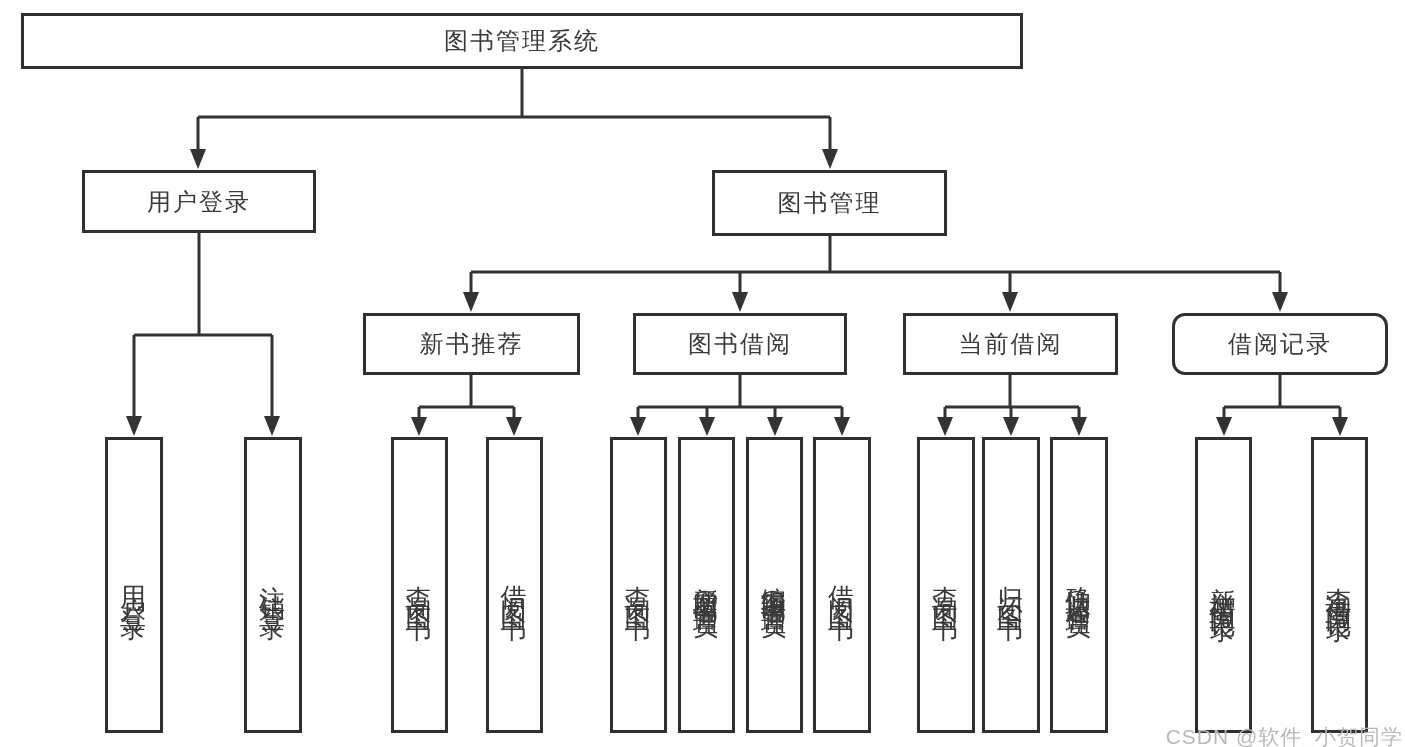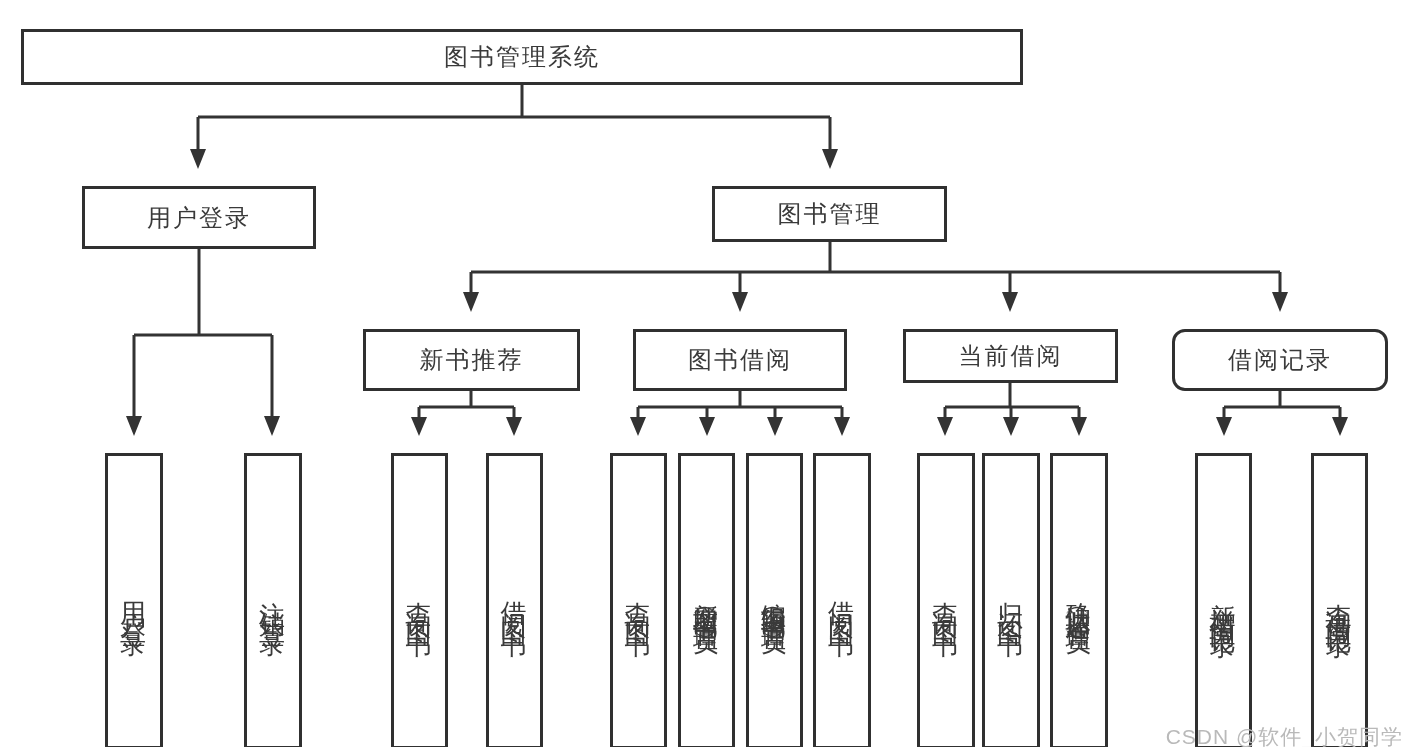--- a/index.html
+++ b/index.html
@@ -28,21 +28,20 @@
     color: var(--line);
   }
   .box {
     position: absolute;
     border: 3px solid var(--box-border);
     background: var(--background);
     color: var(--text);
     display: flex;
     align-items: center;
     justify-content: center;
-    margin-top: 16px;
   }
   .h-label { font-size: 24px; letter-spacing: 2px; white-space: nowrap; }
   .leaf span {
     writing-mode: vertical-rl;
     text-orientation: mixed;
     font-size: 26px;
     white-space: nowrap;
   }
   .ls4 span { letter-spacing: 10px; }
   .ls6 span { letter-spacing: 6px; }
@@ -85,31 +84,31 @@
       M1332 417 H1348 L1340 436 Z"></path>
   </svg>
 
   <div class="box" style="left:21px; top:13px; width:1002px; height:56px;">
     <span class="h-label">图书管理系统</span>
   </div>
 
   <div class="box" style="left:82px; top:170px; width:234px; height:63px;">
     <span class="h-label">用户登录</span>
   </div>
-  <div class="box" style="left:712px; top:170px; width:235px; height:56px;">
+  <div class="box" style="left:712px; top:170px; width:235px; height:66px;">
     <span class="h-label">图书管理</span>
   </div>
 
   <div class="box" style="left:633px; top:313px; width:214px; height:62px;">
     <span class="h-label">图书借阅</span>
   </div>
   <div class="box" style="left:363px; top:313px; width:217px; height:62px;">
     <span class="h-label">新书推荐</span>
   </div>
-  <div class="box" style="left:903px; top:313px; width:215px; height:54px;">
+  <div class="box" style="left:903px; top:313px; width:215px; height:62px;">
     <span class="h-label">当前借阅</span>
   </div>
   <div class="box" style="left:1172px; top:313px; width:216px; height:62px;border-radius:13px;">
     <span class="h-label">借阅记录</span>
   </div>
 
   <div class="box leaf ls4" style="left:105px; top:437px; width:58px; height:296px;">
     <span>用户登录</span>
   </div>
   <div class="box leaf ls4" style="left:244px; top:437px; width:58px; height:296px;">

